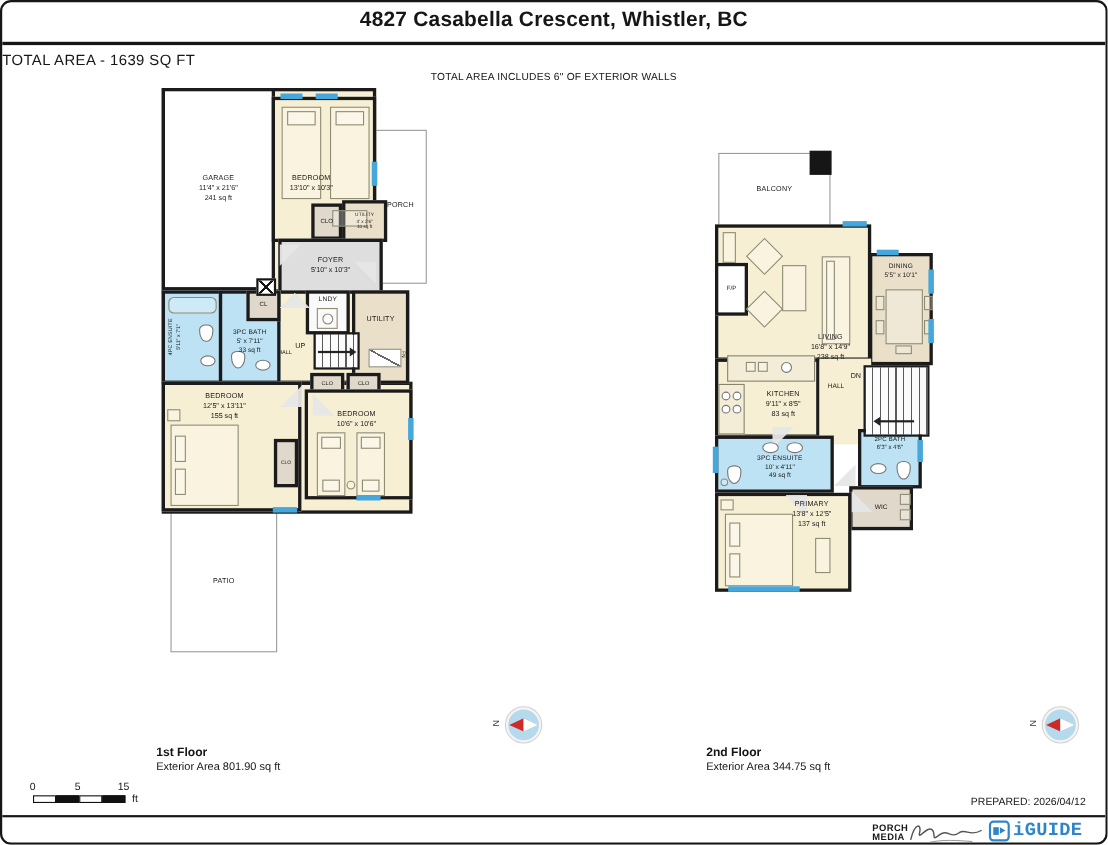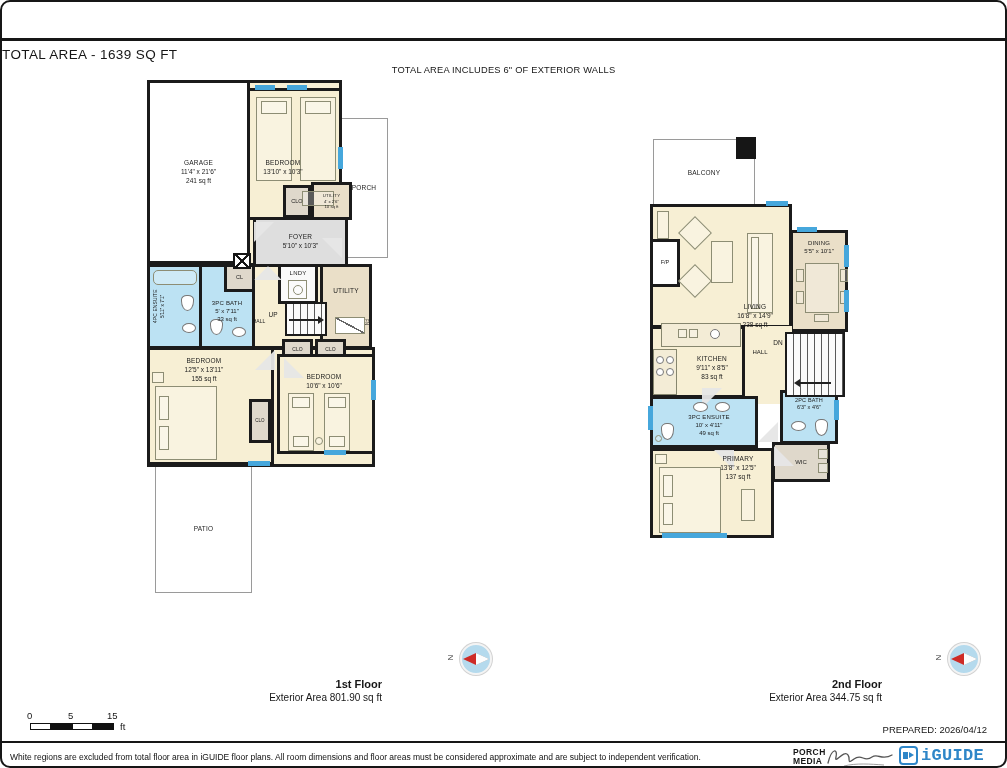--- a/index.html
+++ b/index.html
@@ -25,21 +25,21 @@
   .sink{position:absolute;box-sizing:border-box;border:1px solid #777;background:#fff;border-radius:50%;z-index:2;}
   .win{position:absolute;background:#46A7DC;z-index:5;}
   .fan{position:absolute;width:20px;height:20px;background:#E6E6E6;clip-path:polygon(0 0,100% 0,0 100%);z-index:1;opacity:.95;}
   .stairs{position:absolute;box-sizing:border-box;border:2px solid #1b1b1b;background:repeating-linear-gradient(90deg,#fbfbfb 0 6px,#5a5a5a 6px 7px);z-index:2;}
   .sline{position:absolute;background:#222;z-index:3;}
   .tipR{position:absolute;width:0;height:0;border-top:4px solid transparent;border-bottom:4px solid transparent;border-left:6px solid #222;z-index:3;}
   .tipL{position:absolute;width:0;height:0;border-top:4px solid transparent;border-bottom:4px solid transparent;border-right:6px solid #222;z-index:3;}
   .xbox{position:absolute;box-sizing:border-box;border:2px solid #161616;background:
     linear-gradient(45deg,transparent 45%,#161616 45% 55%,transparent 55%),
     linear-gradient(-45deg,transparent 45%,#161616 45% 55%,transparent 55%),#fff;z-index:2;}
-  .floorlabel{position:absolute;text-align:right;}
+  .floorlabel{position:absolute;text-align:left;}
   .floorlabel .fl1{font-size:11px;font-weight:bold;}
   .floorlabel .fl2{font-size:10px;margin-top:2px;}
   .compass{position:absolute;width:46px;height:32px;z-index:4;}
   .c-n{position:absolute;left:0;top:11px;font-size:8px;color:#333;transform:rotate(-90deg);}
   .c-disc{position:absolute;left:12px;top:1px;width:28px;height:28px;border-radius:50%;background:#B5DAED;border:2px solid #f4f4f4;box-shadow:0 0 0 1px #d2d2d2;}
   .c-red{position:absolute;left:1px;top:8px;width:0;height:0;border-top:6px solid transparent;border-bottom:6px solid transparent;border-right:13px solid #CE2B26;}
   .c-wht{position:absolute;left:14px;top:8px;width:0;height:0;border-top:6px solid transparent;border-bottom:6px solid transparent;border-left:13px solid #fdfdfd;filter:drop-shadow(0 0 .5px #999);}
   .scale{position:absolute;left:28px;top:708px;width:140px;height:26px;font-size:9.5px;}
   .scale .t{position:absolute;top:0;}
   .seg{position:absolute;top:13px;width:21px;height:7px;box-sizing:border-box;border:1px solid #111;}
@@ -54,20 +54,21 @@
   .ig-tx{font-size:17px;font-weight:bold;letter-spacing:.3px;font-family:Liberation Mono, monospace;}
   .sig{position:absolute;left:822px;top:741px;z-index:2;}
   .counter{position:absolute;box-sizing:border-box;border:1px solid #86866e;background:#F3ECD6;z-index:2;}
   .burner{position:absolute;width:8px;height:8px;border:1px solid #777;border-radius:50%;background:#fff;box-sizing:border-box;z-index:3;}
 </style>
 </head>
 <body>
 
 <div id="page">
 
+  <div class="title">4827 Casabella Crescent, Whistler, BC</div>
   <div class="rule"></div>
   <div class="total">TOTAL AREA - 1639 SQ FT</div>
   <div class="totalnote">TOTAL AREA INCLUDES 6" OF EXTERIOR WALLS</div>
 
   <div class="out" style="left:338px;top:116px;width:48px;height:140px;">
     <div class="lbl ctr">
         <span class="nm">PORCH</span>
       </div>
   </div>
   <div class="out" style="left:153px;top:463px;width:97px;height:128px;">
@@ -398,21 +399,20 @@
     <span class="t" style="left:77px;">15</span>
     <div class="seg" style="left:0;background:#fff;"></div>
     <div class="seg" style="left:21px;background:#111;"></div>
     <div class="seg" style="left:42px;background:#fff;"></div>
     <div class="seg" style="left:63px;background:#111;"></div>
     <span class="t" style="left:90px;top:11px;">ft</span>
   </div>
 
   <div class="prepared">PREPARED: 2026/04/12</div>
   <div class="footline"></div>
-  <div class="disclaimer">White regions are excluded from total floor area in iGUIDE floor plans. All room dimensions and floor areas must be considered approximate and are subject to independent verification.</div>
 
   <div class="kyber">
     <div>PORCH</div>
     <div>MEDIA</div>
   </div>
 
   <svg class="sig" width="72" height="28" viewBox="0 0 72 28">
     <path d="M4 20 C8 4 14 6 12 14 C10 22 20 6 24 12 C27 16 22 22 30 16 C38 10 40 20 48 14 C54 10 58 18 68 12" fill="none" stroke="#555" stroke-width="1.3" stroke-linecap="round"></path>
     <path d="M20 23 C32 20 46 21 60 22" fill="none" stroke="#888" stroke-width=".8"></path>
   </svg>

